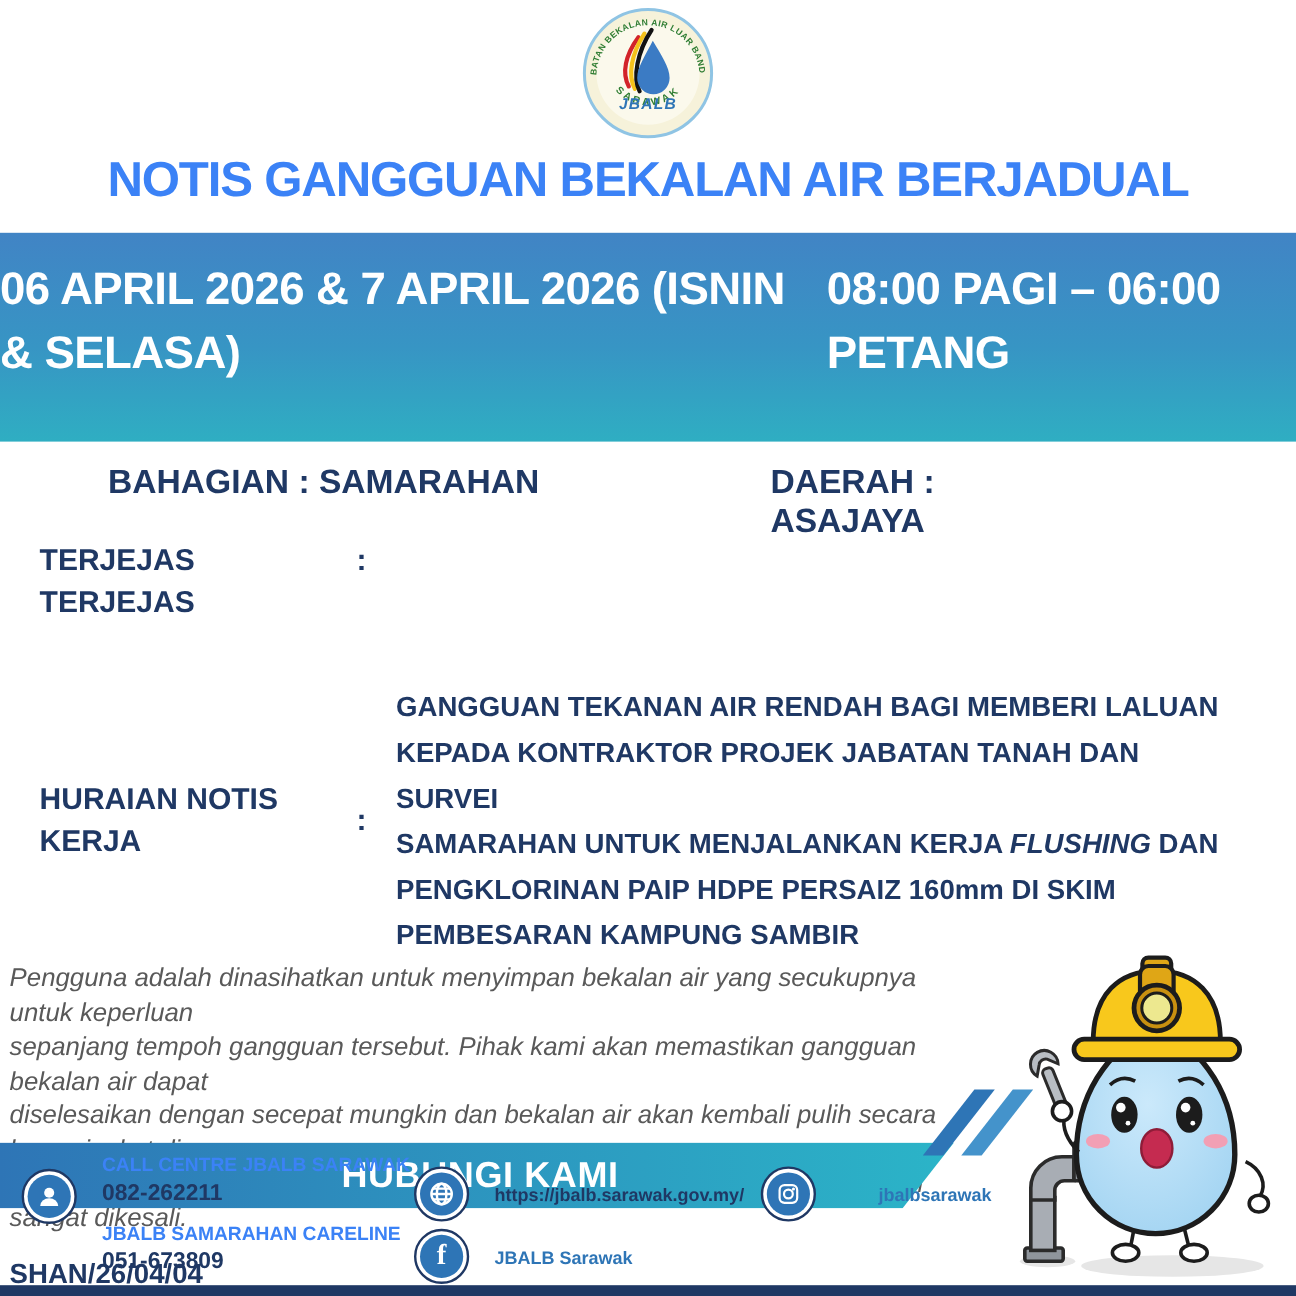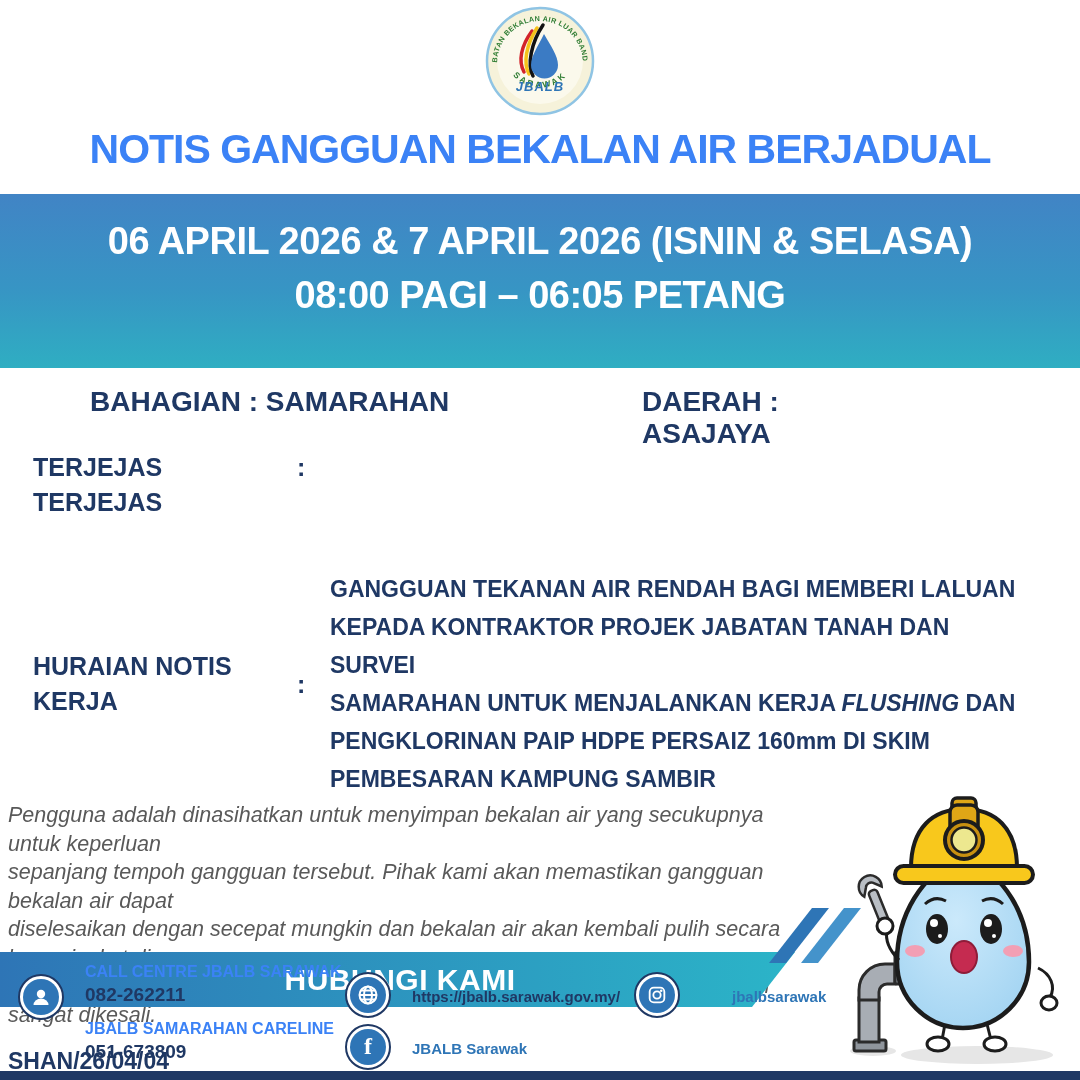--- a/index.html
+++ b/index.html
@@ -5,21 +5,21 @@
   html,body{margin:0;padding:0;background:#ffffff;}
   .page{position:relative;width:1080px;height:1080px;background:#ffffff;overflow:hidden;
         font-family:"Liberation Sans",sans-serif;}
   
   .logo-wrap{position:absolute;top:6px;left:50%;transform:translateX(-50%);width:110px;height:110px;}
   .title{position:absolute;top:126px;left:0;width:100%;text-align:center;
          font-size:41px;font-weight:bold;color:#3b82f6;letter-spacing:-1px;}
   
   .date-banner{position:absolute;top:194px;left:0;width:1080px;height:174px;
                background:linear-gradient(180deg,#4184C5 0%,#3795C4 55%,#2FAEC2 100%);
-               display:flex;flex-direction:column;align-items:center;justify-content:center;
+               display:flex;flex-direction:row;align-items:center;justify-content:center;
                padding-bottom:26px;box-sizing:border-box;}
   .date-line{color:#ffffff;font-weight:bold;font-size:38px;letter-spacing:-0.5px;line-height:54px;}
   
   .region-row{position:absolute;top:386px;left:0;width:880px;height:36px;color:#1F3864;font-weight:bold;font-size:28px;}
   .bahagian{position:absolute;left:90px;top:0;}
   .daerah{position:absolute;left:642px;top:0;}
   
   .detail-grid{position:absolute;left:33px;display:grid;grid-template-columns:264px 33px 705px;
                color:#1F3864;font-weight:bold;}
   .kawasan{top:450px;}
@@ -80,21 +80,21 @@
       <path d="M58 19 C46 37 42 59 48 70" stroke="#121212" stroke-width="3.5" fill="none" stroke-linecap="round"></path>
       <path d="M59 28 C53 40 46 50 46 59 A13.5 13.5 0 0 0 73 59 C73 50 66 40 59 28 Z" fill="#3B7BC4"></path>
       <text x="55" y="85" font-size="13" font-weight="bold" font-style="italic" fill="#2E75B6" letter-spacing="1" text-anchor="middle" font-family="Liberation Sans,sans-serif">JBALB</text>
     </svg>
   </div>
 
   <div class="title">NOTIS GANGGUAN BEKALAN AIR BERJADUAL</div>
 
   <div class="date-banner">
     <div class="date-line">06 APRIL 2026 &amp; 7 APRIL 2026 (ISNIN &amp; SELASA)</div>
-    <div class="date-line">08:00 PAGI – 06:05 PETANG</div>
+    <div class="date-line">08:00 PAGI – 06:00 PETANG</div>
   </div>
 
   <div class="region-row">
     <span class="bahagian">BAHAGIAN : SAMARAHAN</span>
     <span class="daerah">DAERAH : ASAJAYA</span>
   </div>
 
   <div class="detail-grid kawasan">
     <div class="detail-label" style="align-self:start">TERJEJAS TERJEJAS</div>
     <div class="detail-colon" style="align-self:start">:</div>

